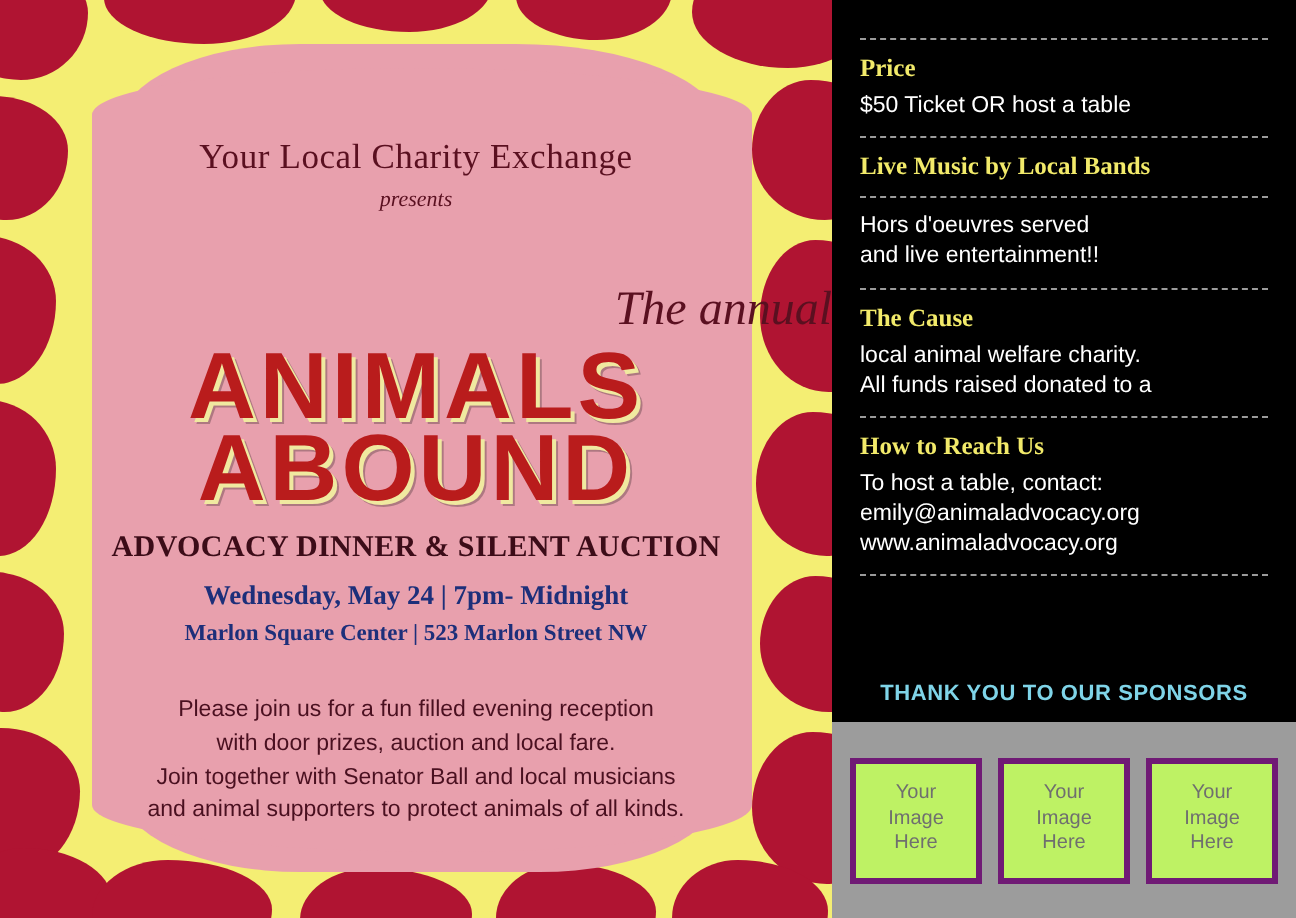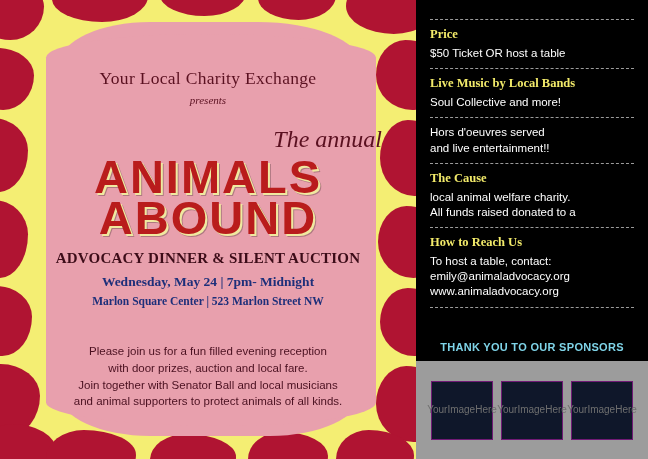--- a/index.html
+++ b/index.html
@@ -79,22 +79,21 @@
     font-size: 11px;
     color: #5a1020;
     margin-top: 5px;
   }
   .the-annual {
     font-family: "Liberation Serif", serif;
     font-style: italic;
     font-size: 24px;
     color: #5a1020;
     text-align: right;
-    padding-right: 34px;
-    margin-top: 20px;
+    margin-top: 36px;
   }
   .bigtitle {
     font-family: "Liberation Sans", sans-serif;
     font-weight: bold;
     color: #b91c1c;
     letter-spacing: 2px;
     line-height: 0.95;
     text-shadow:
       2px 2px 0 #f0e9a0,
       3px 3px 0 rgba(0,0,0,0.25);
@@ -125,21 +124,21 @@
     margin-top: 7px;
   }
   .venue {
     font-family: "Liberation Serif", serif;
     font-weight: bold;
     font-size: 11.5px;
     color: #1d2f7a;
     margin-top: 5px;
   }
   .blurb {
-    margin-top: 36px;
+    margin-top: 24px;
     font-family: "Liberation Sans", sans-serif;
     font-size: 11.5px;
     color: #4a1020;
     line-height: 1.45;
     padding: 0 42px;
   }
 
   
   .right-panel {
     position: relative;
@@ -195,24 +194,24 @@
     height: 98px;
     background: #9c9c9c;
     display: flex;
     align-items: center;
     justify-content: center;
     gap: 8px;
   }
   .sponsor-box {
     width: 60px;
     height: 57px;
-    background: #0f172a;
-    border: 1px solid #701a75;
+    background: #bef264;
+    border: 3px solid #701a75;
     display: flex;
-    flex-direction: row;
+    flex-direction: column;
     align-items: center;
     justify-content: center;
     color: #6f6f6f;
     font-size: 10px;
     line-height: 1.25;
     font-family: "Liberation Sans", sans-serif;
   }
 </style>
 </head>
 <body>
@@ -273,21 +272,20 @@
   <div class="right-panel">
     <div class="info-block" id="info-sections">
         <hr class="divider">
         <div class="sec-head">Price</div>
         <div class="sec-body">
           <div>$50 Ticket OR host a table</div>
         </div>
         <hr class="divider">
         <div class="sec-head">Live Music by Local Bands</div>
         <div class="sec-body">
-          <div>Soul Collective and more!</div>
         </div>
         <hr class="divider">
         <div class="sec-body">
           <div>Hors d'oeuvres served</div>
           <div>and live entertainment!!</div>
         </div>
         <hr class="divider">
         <div class="sec-head">The Cause</div>
         <div class="sec-body">
           <div>local animal welfare charity.</div>

